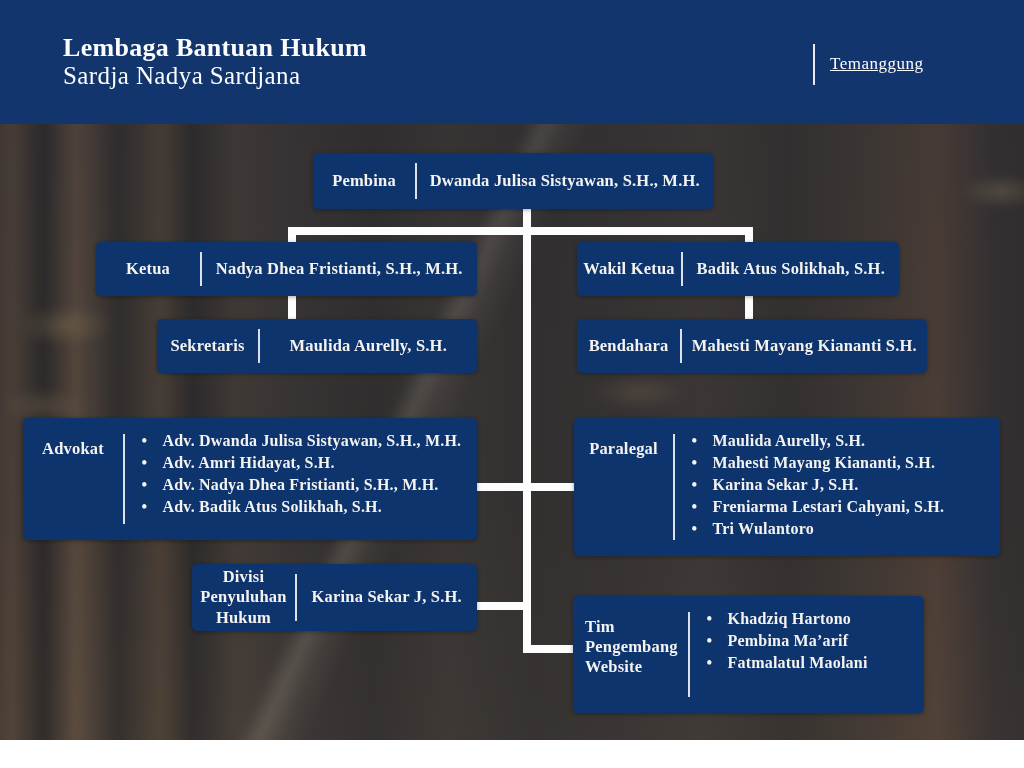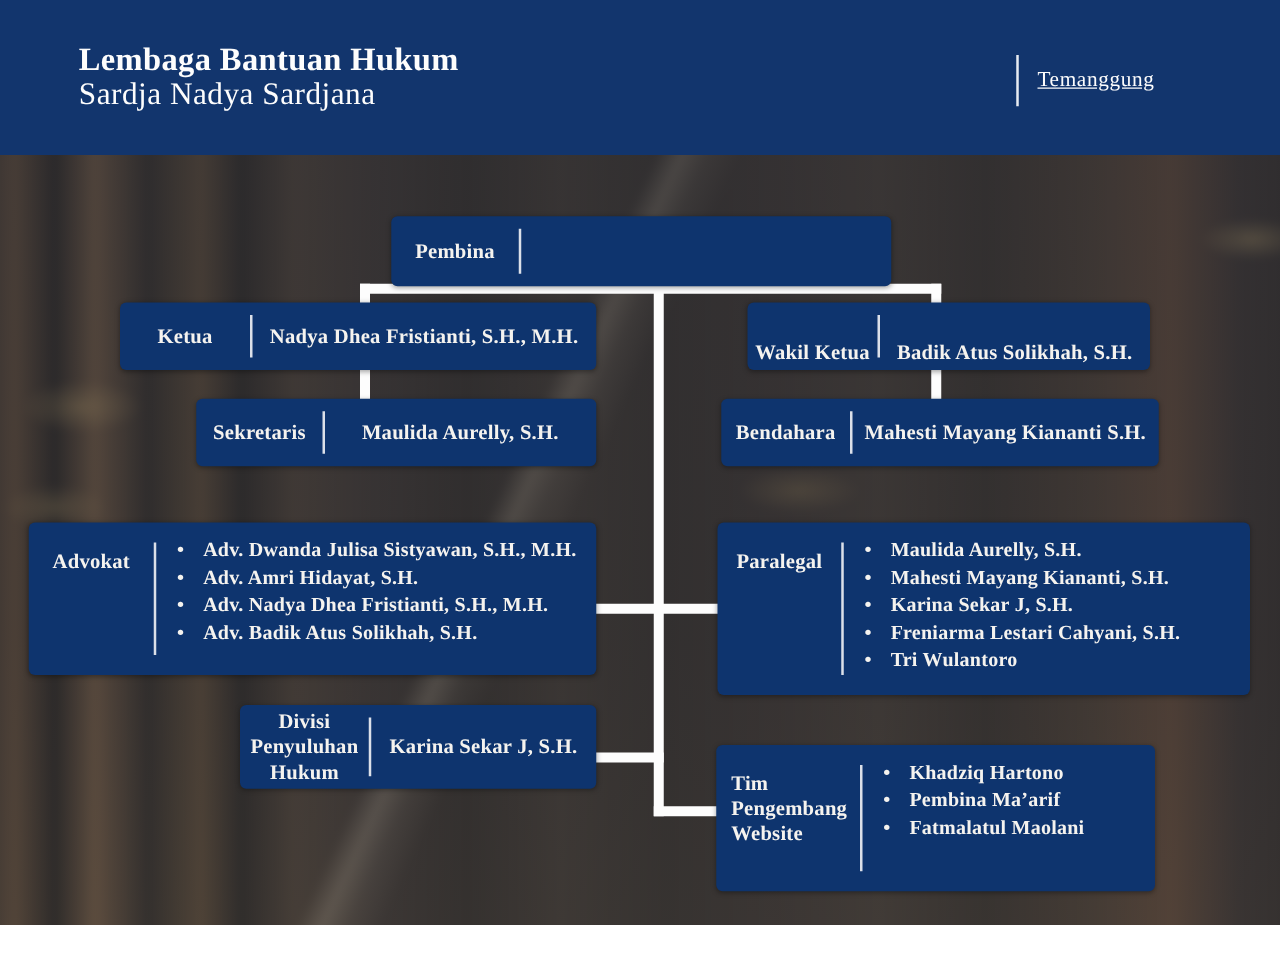--- a/index.html
+++ b/index.html
@@ -78,32 +78,33 @@
   <div class="line" style="left:523px;top:205px;width:8px;height:448px;"></div>
   <div class="line" style="left:288px;top:227px;width:465px;height:8px;"></div>
   <div class="line" style="left:288px;top:227px;width:8px;height:18px;"></div>
   <div class="line" style="left:745px;top:227px;width:8px;height:18px;"></div>
   <div class="line" style="left:288px;top:294px;width:8px;height:27px;"></div>
   <div class="line" style="left:745px;top:294px;width:8px;height:27px;"></div>
   <div class="line" style="left:475px;top:483px;width:100px;height:8px;"></div>
   <div class="line" style="left:475px;top:602px;width:56px;height:8px;"></div>
   <div class="line" style="left:523px;top:645px;width:52px;height:8px;"></div>
 
-  <div class="node" style="left:313px;top:173px;width:400px;height:56px;">
+  <div class="node" style="left:313px;top:153px;width:400px;height:56px;">
     <div class="role" style="width:102px;">Pembina</div>
     <div class="vdiv"></div>
+    <div class="person">Dwanda Julisa Sistyawan, S.H., M.H.</div>
   </div>
 
   <div class="node" style="left:96px;top:242px;width:381px;height:54px;">
     <div class="role" style="width:104px;">Ketua</div>
     <div class="vdiv"></div>
     <div class="person">Nadya Dhea Fristianti, S.H., M.H.</div>
   </div>
 
-  <div class="node" style="left:598px;top:242px;width:322px;height:54px;align-items:flex-end;">
+  <div class="node" style="left:577px;top:242px;width:322px;height:54px;">
     <div class="role" style="width:104px;">Wakil Ketua</div>
     <div class="vdiv"></div>
     <div class="person">Badik Atus Solikhah, S.H.</div>
   </div>
 
   <div class="node" style="left:157px;top:319px;width:320px;height:54px;">
     <div class="role" style="width:101px;">Sekretaris</div>
     <div class="vdiv"></div>
     <div class="person">Maulida Aurelly, S.H.</div>
   </div>

